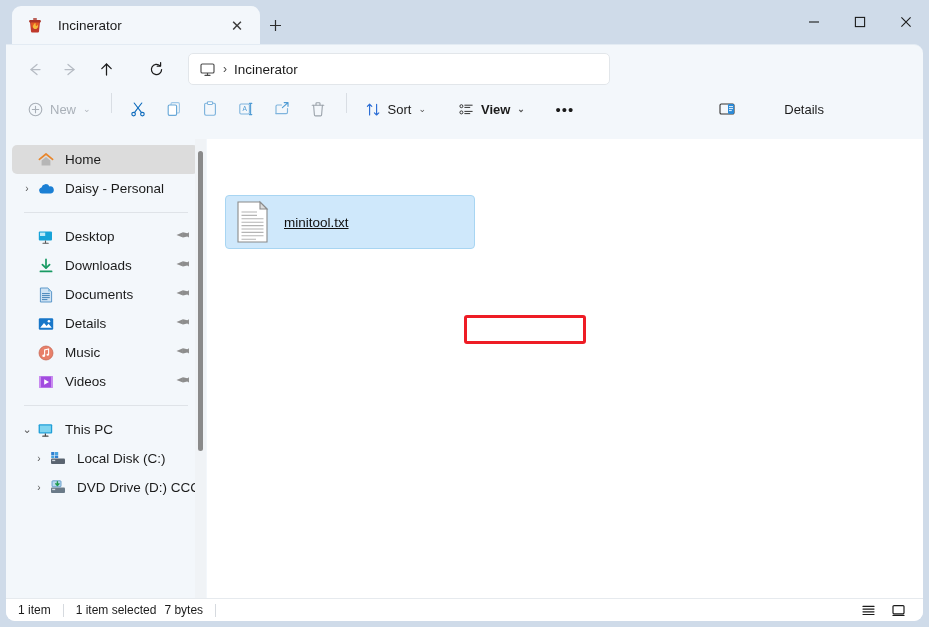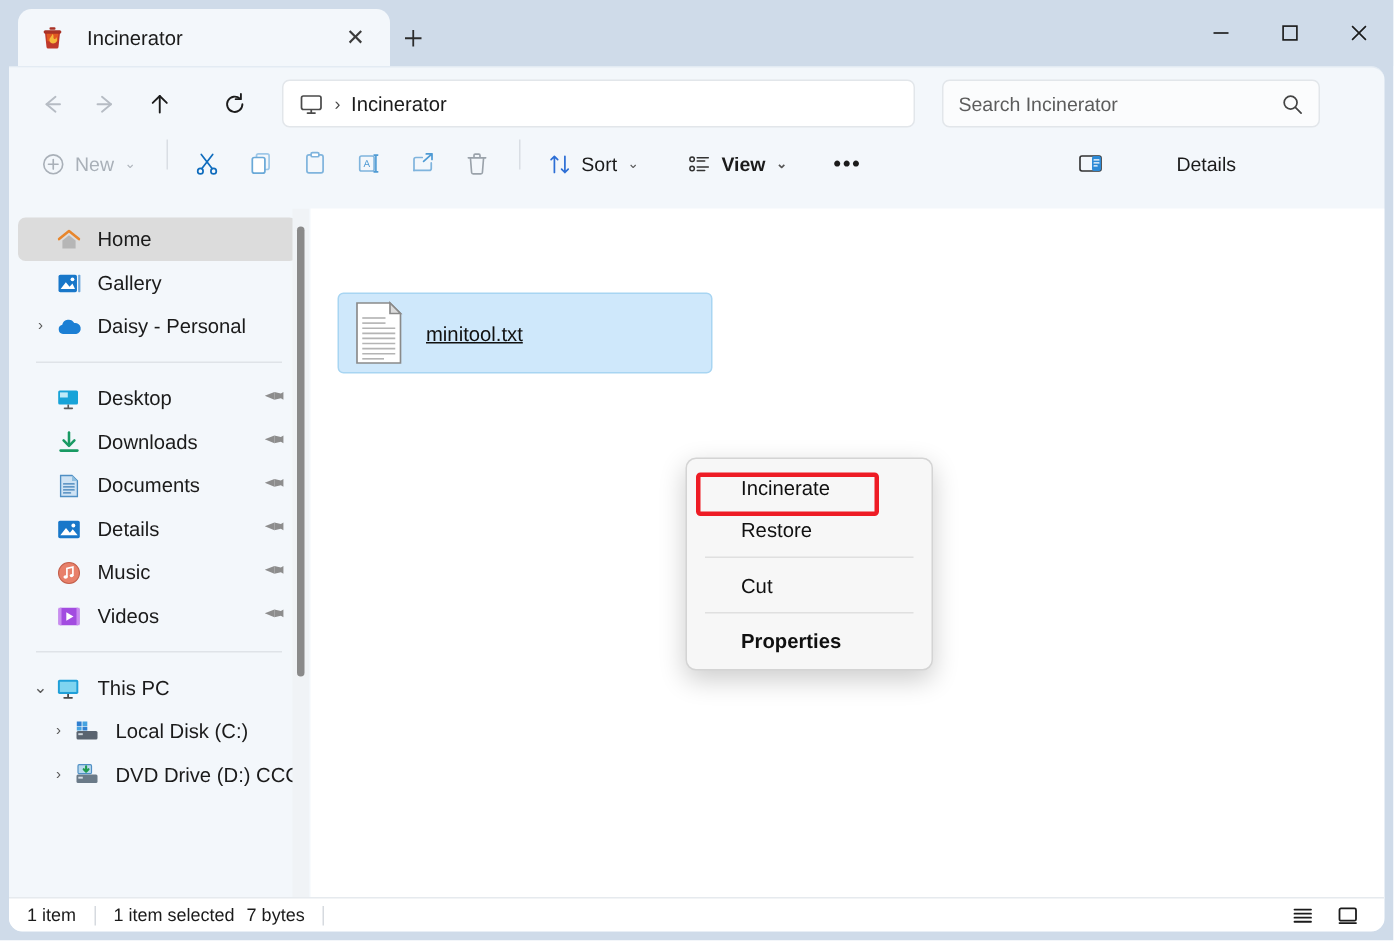--- a/index.html
+++ b/index.html
@@ -423,29 +423,20 @@
           <svg width="17" height="17" viewBox="0 0 17 17">
             <rect x="2" y="3" width="13" height="9" rx="1.3" fill="none" stroke="#4a4a4a" stroke-width="1.15"></rect>
             <path d="M6 14.4 H11" stroke="#4a4a4a" stroke-width="1.15" stroke-linecap="round"></path>
             <path d="M8.5 12 V14.4" stroke="#4a4a4a" stroke-width="1.15"></path>
           </svg>
         </span>
         <span class="addr-sep">›</span>
         <span class="addr-text">Incinerator</span>
       </div>
 
-      <div class="searchbox">
-        <span class="search-ph">Search Incinerator</span>
-        <span style="display:flex;">
-          <svg width="15" height="15" viewBox="0 0 15 15">
-            <circle cx="6.4" cy="6.4" r="4.3" fill="none" stroke="#444" stroke-width="1.15"></circle>
-            <path d="M9.6 9.6 L13.4 13.4" stroke="#444" stroke-width="1.15" stroke-linecap="round"></path>
-          </svg>
-        </span>
-      </div>
     </div>
 
     <div class="toolbar">
 
       <div class="tbtn disabled" style="padding:0 9px;">
         <span style="display:flex;">
           <svg width="17" height="17" viewBox="0 0 17 17">
             <circle cx="8.5" cy="8.5" r="6.3" fill="none" stroke="currentColor" stroke-width="1.1"></circle>
             <path d="M8.5 5.3 V11.7 M5.3 8.5 H11.7" stroke="currentColor" stroke-width="1.1" stroke-linecap="round"></path>
           </svg>
@@ -561,32 +552,20 @@
       <div id="sidebar-list">
           <div class="nav-item selected">
             <span class="nav-chev"></span>
             <span class="nav-ic">
               <svg width="18" height="18" viewBox="0 0 18 18">
                 <path d="M2.4 8.4 L9 3 L15.6 8.4" fill="none" stroke="#e8862c" stroke-width="1.7" stroke-linecap="round" stroke-linejoin="round"></path>
                 <path d="M4.6 9.4 V14.6 H13.4 V9.4 L9 5.9 Z" fill="#b6b6b6"></path>
               </svg>
             </span>
             <span class="nav-label">Home</span>
-          </div>
-          <div class="nav-item">
-            <span class="nav-chev"></span>
-            <span class="nav-ic">
-              <svg width="18" height="18" viewBox="0 0 18 18">
-                <rect x="2" y="3.2" width="12.3" height="11.6" rx="1.2" fill="#1877c9"></rect>
-                <path d="M3.4 12.6 L6.9 8.2 L9.4 11.1 L11.3 9 L13 12.6 Z" fill="#ffffff"></path>
-                <circle cx="11.3" cy="6.2" r="1.25" fill="#ffffff"></circle>
-                <rect x="15.1" y="3.2" width="1.5" height="11.6" rx="0.5" fill="#6fa8dc"></rect>
-              </svg>
-            </span>
-            <span class="nav-label">Gallery</span>
           </div>
           <div class="nav-item">
             <span class="nav-chev">›</span>
             <span class="nav-ic">
               <svg width="18" height="18" viewBox="0 0 18 18">
                 <path d="M5 13.6 a3.1 3.1 0 0 1 -.5 -6.1 A4.3 4.3 0 0 1 12.5 6.4 a3.6 3.6 0 0 1 1.3 7.2 Z" fill="#1b7fd4"></path>
               </svg>
             </span>
             <span class="nav-label">Daisy - Personal</span>
           </div>
@@ -747,30 +726,20 @@
                 <path d="M7.5 35.8 H29.5"></path>
                 <path d="M7.5 39.2 H22"></path>
             </g>
           </svg>
         </span>
         <span class="file-meta">
           <span class="file-name">minitool.txt</span>
         </span>
       </div>
 
-      <div class="ctxmenu">
-        <div id="ctx-list">
-            <div class="ctxitem">Incinerate</div>
-            <div class="ctxitem">Restore</div>
-            <div class="ctxsep"></div>
-            <div class="ctxitem">Cut</div>
-            <div class="ctxsep"></div>
-            <div class="ctxitem bold">Properties</div>
-          </div>
-      </div>
       <div class="redbox" style="border-color: rgb(238, 28, 37);"></div>
     </div>
 
     <div class="statusbar">
       <span>1 item</span>
       <span class="st-sep"></span>
       <span>1 item selected</span>
       <span style="margin-left:8px;">7 bytes</span>
       <span class="st-sep"></span>
       <span class="st-spacer"></span>

